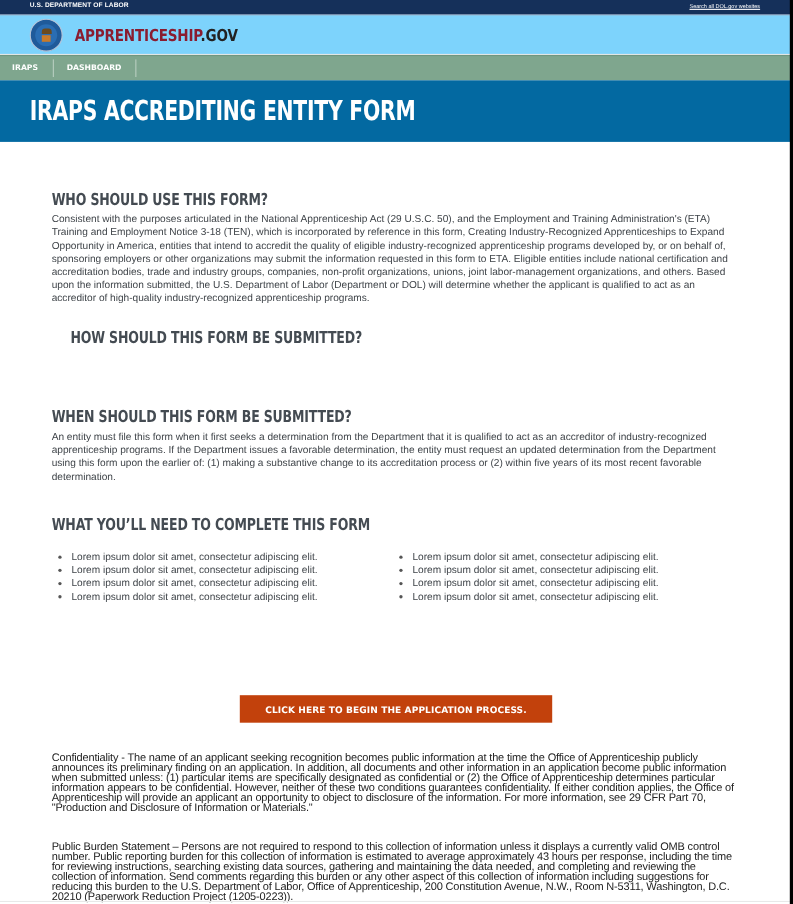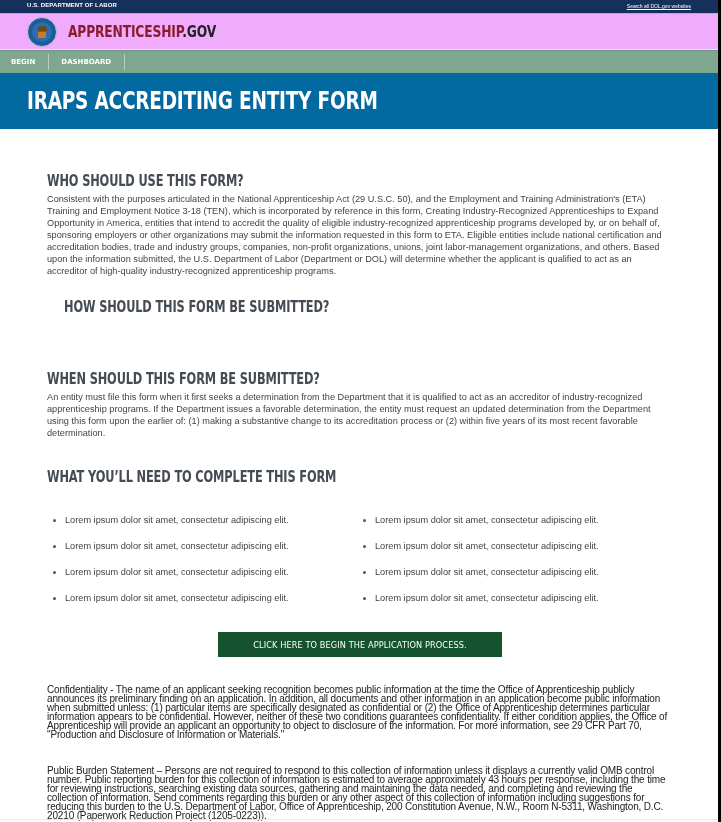--- a/index.html
+++ b/index.html
@@ -16,21 +16,21 @@
   }
   .topbar .dept {
     position: absolute; left: 27px; top: 2px;
     font-size: 6px; font-weight: bold; color: #ffffff; letter-spacing: 0.1px;
     font-family: "Liberation Sans", sans-serif;
   }
   .topbar .search-link {
     position: absolute; right: 30px; top: 3px;
     font-size: 5px; color: #ffffff; text-decoration: underline; cursor: pointer;
   }
-  .brandbar { height: 35px; position: relative; background: #f0abfc; border-bottom: 1px solid #e2e6e4; }
+  .brandbar { height: 35px; position: relative; background: #7dd3fc; border-bottom: 1px solid #e2e6e4; }
   .seal {
     position: absolute; left: 27px; top: 3px; width: 30px; height: 30px; border-radius: 50%;
     background: #1f5a9a; border: 1px solid #b6c4d8; box-sizing: border-box;
     display: flex; align-items: center; justify-content: center;
   }
   .seal .inner {
     width: 20px; height: 20px; border-radius: 50%; background: #2a6db3;
     display: flex; align-items: center; justify-content: center; flex-direction: column;
   }
   .seal .eagle { width: 9px; height: 5px; background: #6b4a1e; border-radius: 3px 3px 0 0; }
@@ -71,30 +71,30 @@
   .section p {
     margin: 0; font-size: 9.2px; line-height: 12px; color: #3f4449;
   }
   .s1 { position: absolute; top: 0; }
   .s2 { position: absolute; top: 126px; margin-left: 17px; }
   .s3 { position: absolute; top: 198px; }
   .s4 { position: absolute; top: 296px; width: 620px; }
   .lists { display: flex; margin-top: 14px; }
   .lists ul { margin: 0; padding: 0 0 0 18px; width: 312px; list-style: none; }
   .lists ul li {
-    position: relative; font-size: 9.2px; line-height: 12px; color: #3f4449; width: 228px; margin-top: 14px;
+    position: relative; font-size: 9.2px; line-height: 12px; color: #3f4449; width: 228px;
   }
   .lists ul li::before {
     content: ""; position: absolute; left: -12px; top: 5px; width: 3px; height: 3px; border-radius: 50%;
     background: #555;
   }
   .cta {
     position: absolute; left: 218px; top: 632px; width: 284px; height: 25px;
-    background: #14532d; color: #fff; border: none; cursor: pointer;
-    font-family: "DejaVu Sans", sans-serif; font-weight: normal; font-size: 8.2px; letter-spacing: 0.1px;
+    background: #c2410c; color: #fff; border: none; cursor: pointer;
+    font-family: "DejaVu Sans", sans-serif; font-weight: bold; font-size: 8.2px; letter-spacing: 0.1px;
     display: flex; align-items: center; justify-content: center; padding: 0;
   }
   .fine {
     position: absolute; left: 47px; width: 624px;
     font-size: 10px; line-height: 9.1px; color: #222; letter-spacing: -0.15px;
   }
   .fine.f1 { top: 685px; }
   .fine.f2 { top: 766px; }
   .bottom-line { position: absolute; left: 0; top: 819px; width: 718px; height: 1px; background: #e8e8e8; }
 </style>
@@ -112,21 +112,21 @@
       <div class="eagle"></div>
       <div class="shield"></div>
     </div>
   </div>
   <div class="brand">
     <span class="b1">APPRENTICESHIP</span><span class="b2">.GOV</span>
   </div>
 </div>
 
 <nav class="navbar">
-  <a class="nav-item">BEGIN</a>
+  <a class="nav-item">IRAPS</a>
   <a class="nav-item">DASHBOARD</a>
 </nav>
 
 <div class="hero">
   <h1>IRAPS ACCREDITING ENTITY FORM</h1>
 </div>
 
 <div class="main">
   <div class="section s1">
     <h2>WHO SHOULD USE THIS FORM?</h2>

